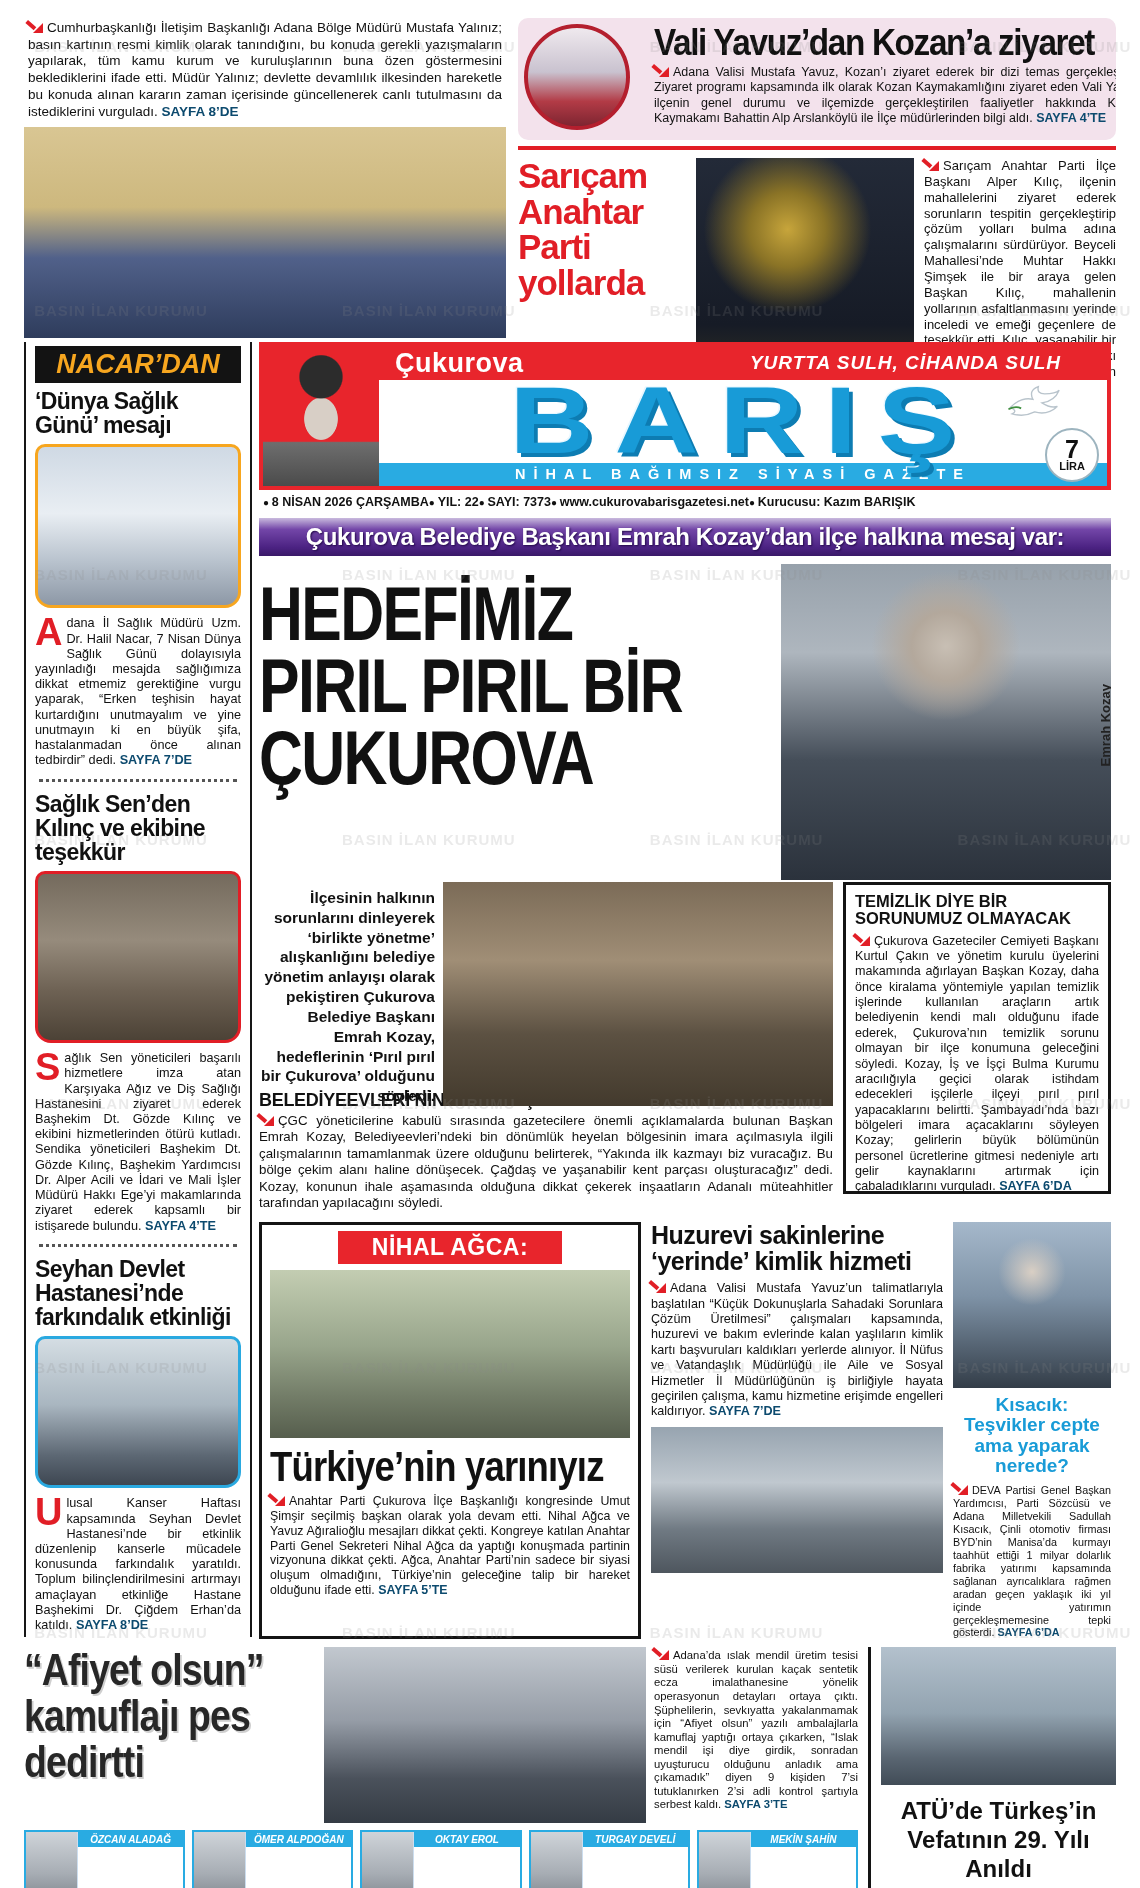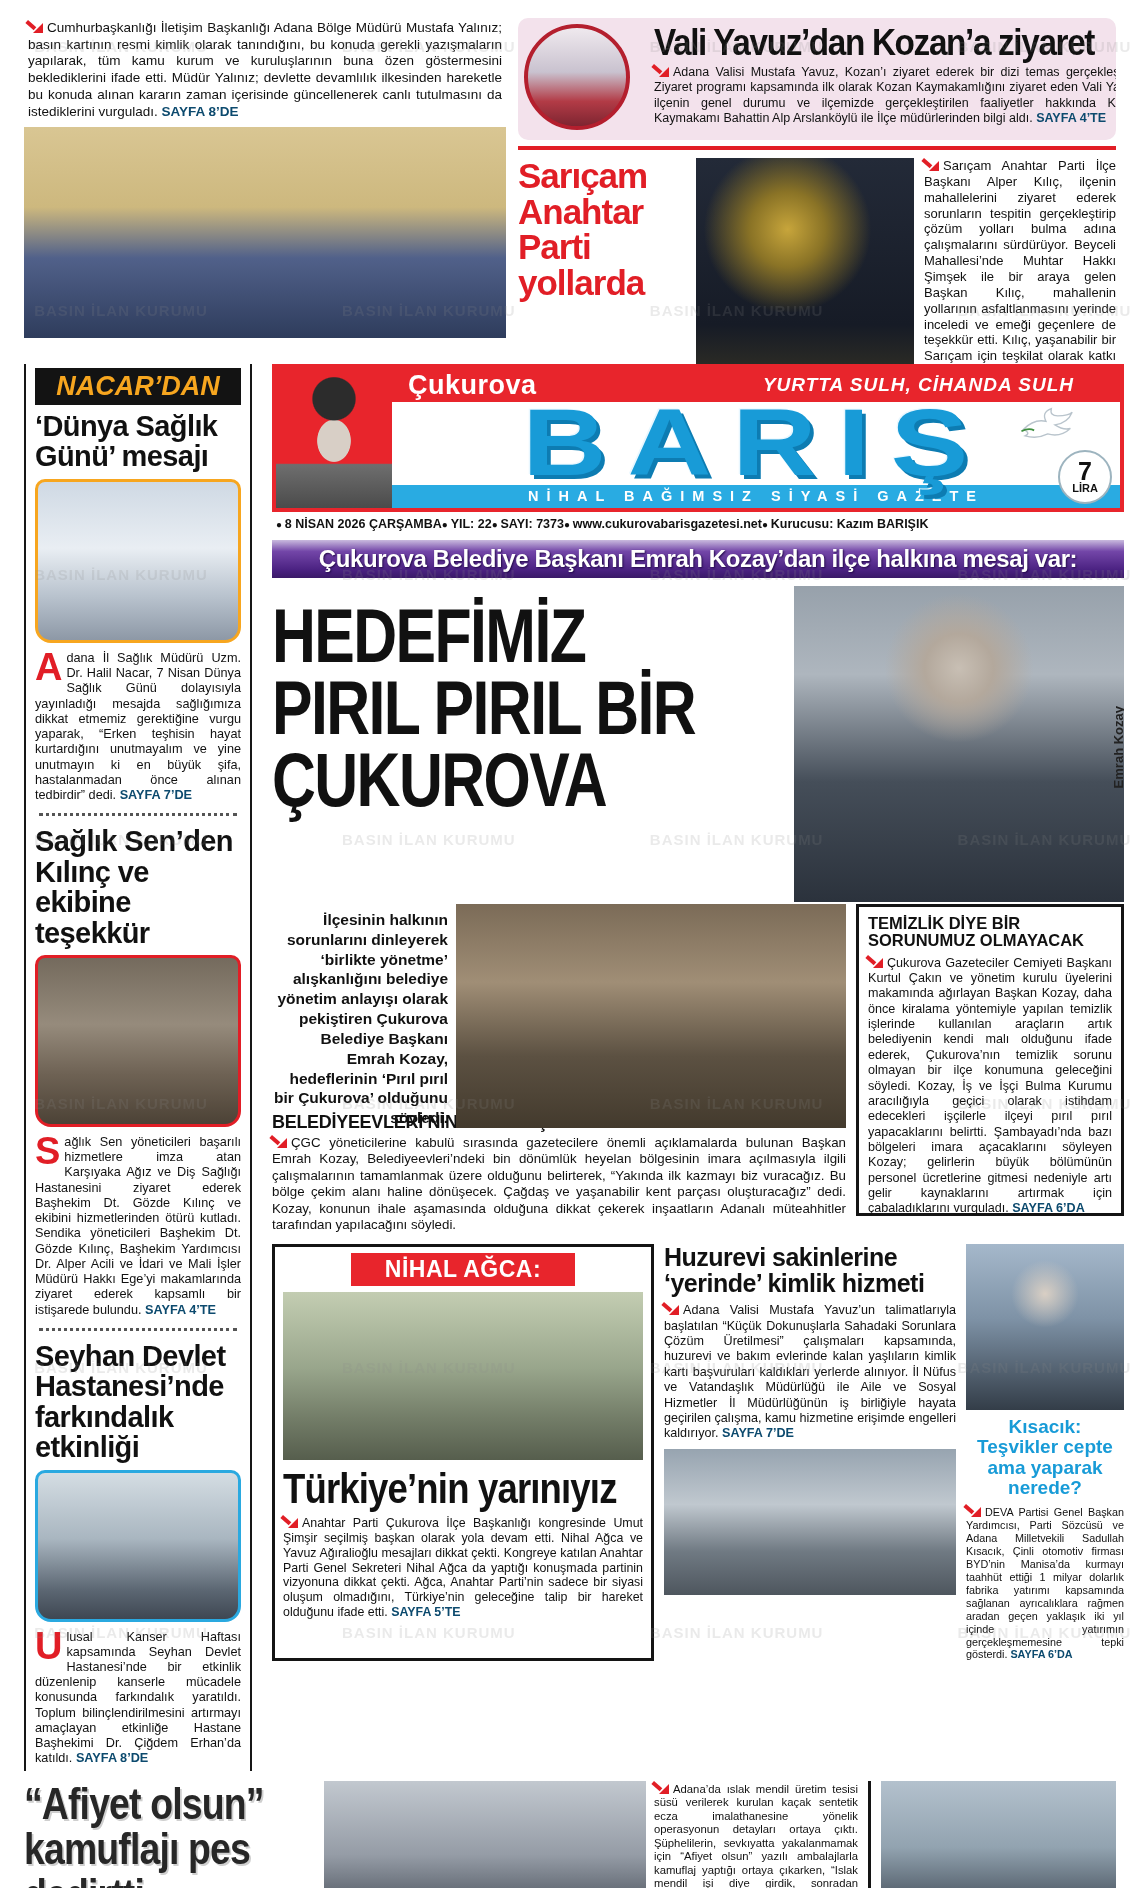--- a/index.html
+++ b/index.html
@@ -41,25 +41,25 @@
   .vali-circle{width:106px;height:106px;border-radius:50%;border:4px solid #b41f2e;flex:none}
   .vali-right{flex:1}
   .vali-right h2{font-size:37px;font-weight:900;letter-spacing:-1.5px;line-height:1;white-space:nowrap;transform:scaleX(.9);transform-origin:left center}
   .vali-right p{font-size:12.5px;line-height:1.22;margin-top:3px}
   .red-rule{border:0;border-top:4px solid #e11e26;margin:6px 0 8px}
   .saricam{display:grid;grid-template-columns:168px 218px 1fr;gap:10px;height:172px}
   .saricam h2{color:#e11e26;font-weight:900;font-size:35px;line-height:1.02;letter-spacing:-1px}
   .saricam .body{font-size:13px;line-height:1.22}
 
   
-  .band2{display:grid;grid-template-columns:228px 852px;gap:20px;margin-top:26px}
+  .band2{display:grid;grid-template-columns:228px 852px;gap:7px;margin-top:4px}
   .sidebar{border-left:2px solid #161616;border-right:2px solid #161616;padding:4px 9px;overflow:hidden}
   .dots{border:0;border-top:3px dotted #555;margin:10px 4px}
   .kicker-nacar{background:#131313;color:#f7a61f;font-weight:900;font-style:italic;font-size:27px;text-align:center;padding:3px 2px;letter-spacing:0}
-  .sb-head{font-weight:bold;font-size:29px;line-height:1.05;letter-spacing:-.6px;margin:6px 0 7px}
+  .sb-head{font-weight:bold;font-size:23px;line-height:1.05;letter-spacing:-.6px;margin:6px 0 7px}
   .sb-photo{width:100%;border-radius:10px 10px 16px 16px}
   .sb-body{font-size:12.7px;line-height:1.2;margin-top:8px}
   .drop{float:left;font-size:38px;line-height:.78;font-weight:bold;color:#e11e26;padding:2px 4px 0 0}
 
   
   .masthead{position:relative;border:4px solid #e8252c;height:148px;display:flex;background:#fff}
   .ataturk{width:116px;flex:none}
   .mast-right{flex:1;display:flex;flex-direction:column;position:relative}
   .mast-top{background:#e8252c;color:#fff;display:flex;justify-content:space-between;align-items:center;height:34px;padding:0 46px 0 16px}
   .mast-kicker{font-size:27px;font-weight:bold;letter-spacing:.5px}

